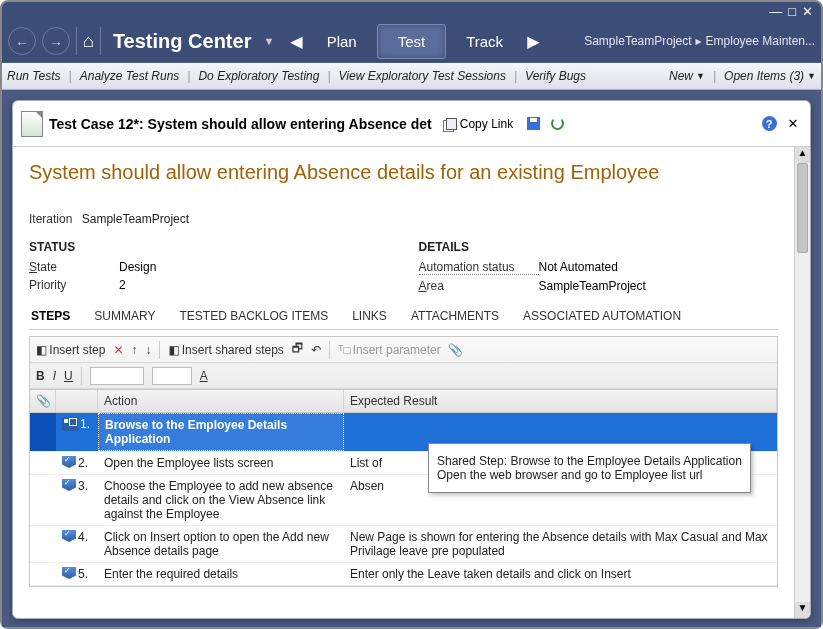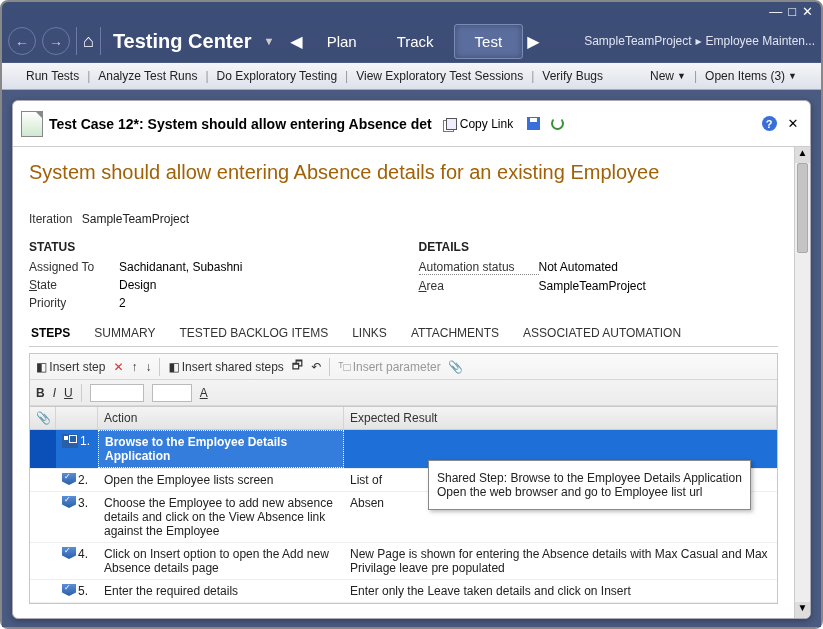--- a/index.html
+++ b/index.html
@@ -11,21 +11,21 @@
 .navbtn { width: 28px; height: 28px; border: 1px solid #6a7ba8; border-radius: 50%; display: flex; align-items: center; justify-content: center; font-size: 14px; color: #c8d0e8; }
 .home { font-size: 18px; }
 .divider { width: 1px; height: 28px; background: #6a7ba8; }
 .appname { font-size: 20px; font-weight: 600; margin: 0 6px; }
 .dropdown-caret { font-size: 11px; margin-right: 6px; color: #ccc; }
 .tabbar { display: flex; align-items: center; gap: 0; }
 .tabbar .arrow { font-size: 16px; padding: 0 4px; color: #fff; }
 .navtab { padding: 8px 20px; font-size: 15px; color: #fff; cursor: pointer; }
 .navtab.active { background: #5a6d9c; border: 1px solid #7a8bb8; border-radius: 3px; box-shadow: inset 0 0 6px rgba(0,0,0,0.3); }
 .breadcrumb { font-size: 12px; color: #e0e4f0; display: flex; align-items: center; gap: 4px; margin-left: auto; }
-.toolbar2 { height: 28px; background: linear-gradient(#f5f6f8,#dde1ea); border-top: 1px solid #4a5a80; border-bottom: 1px solid #aab; display: flex; align-items: center; font-size: 12px; color: #222; padding: 0 24px; gap: 8px; }
+.toolbar2 { height: 28px; background: linear-gradient(#f5f6f8,#dde1ea); border-top: 1px solid #4a5a80; border-bottom: 1px solid #aab; display: flex; align-items: center; font-size: 12px; color: #222; padding: 0 5px; gap: 8px; font-style: italic; }
 .toolbar2 .sep { color: #999; }
 .toolbar2 .spacer { flex: 1; }
 .toolbar2 .tbitem { display: flex; align-items: center; gap: 3px; cursor: pointer; }
 .caret-down { font-size: 9px; }
 .content { flex: 1; background: #4a5a80; padding: 10px 10px 8px 10px; display: flex; }
 .panel { flex: 1; background: #fff; border-radius: 6px; border: 1px solid #aab; display: flex; flex-direction: column; overflow: hidden; box-shadow: 0 2px 6px rgba(0,0,0,0.3); }
 .panelhdr { height: 46px; display: flex; align-items: center; padding: 4px 8px; border-bottom: 1px solid #ccc; gap: 6px; }
 .docicon { width: 22px; height: 26px; border: 1px solid #888; background: linear-gradient(#fff,#cfe8cf); position: relative; }
 .docicon::after { content: ""; position: absolute; right: 0; top: 0; border-top: 6px solid #888; border-left: 6px solid transparent; }
 .panelhdr .title { font-weight: 700; font-size: 14px; flex-shrink: 1; overflow: hidden; white-space: nowrap; }
@@ -100,22 +100,22 @@
     <div class="navbtn">←</div>
     <div class="navbtn">→</div>
     <div class="divider"></div>
     <div class="home">⌂</div>
     <div class="divider"></div>
     <div class="appname">Testing Center</div>
     <div class="dropdown-caret">▼</div>
     <div class="tabbar">
       <div class="arrow">◀</div>
       <div class="navtab">Plan</div>
+      <div class="navtab active">Test</div>
       <div class="navtab">Track</div>
-      <div class="navtab active">Test</div>
       <div class="arrow">▶</div>
     </div>
     <div class="breadcrumb">
       <span>SampleTeamProject</span>
       <span>▸</span>
       <span>Employee Mainten...</span>
     </div>
   </div>
 
   <div class="toolbar2">
@@ -167,24 +167,20 @@
           <div class="h1">System should allow entering Absence details for an existing Employee</div>
           <div class="iter">
             <span class="lbl">Iteration</span>
             <span>SampleTeamProject</span>
           </div>
 
           <div class="two-col">
             <div class="col">
               <div class="colhdr">STATUS</div>
               <div class="field">
-                  <div class="flabel">Assigned To</div>
-                  <div class="fval">Sachidanant, Subashni</div>
-                </div>
-              <div class="field">
                   <div class="flabel"><span class="underline-a">S</span>tate</div>
                   <div class="fval">Design</div>
                 </div>
               <div class="field">
                   <div class="flabel">Priority</div>
                   <div class="fval">2</div>
                 </div>
             </div>
             <div class="col">
               <div class="colhdr">DETAILS</div>

